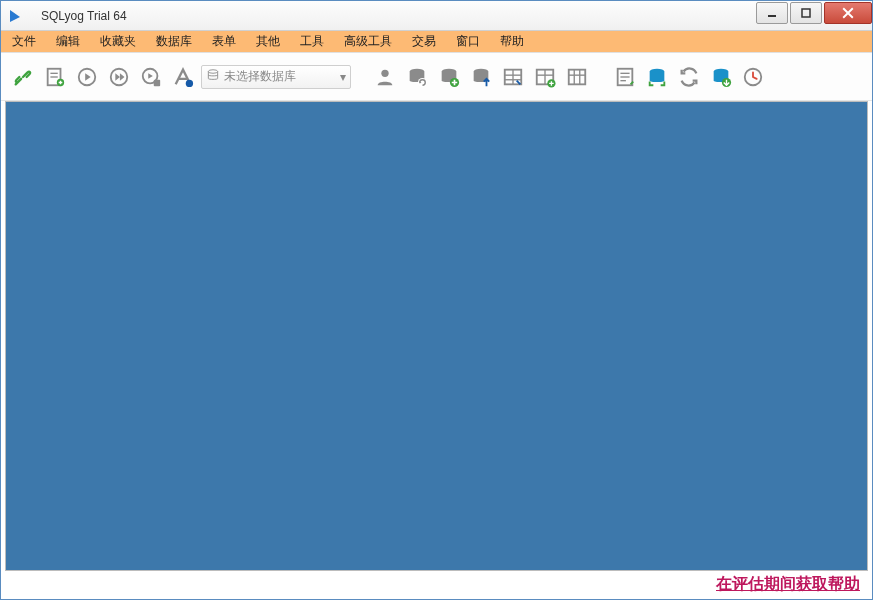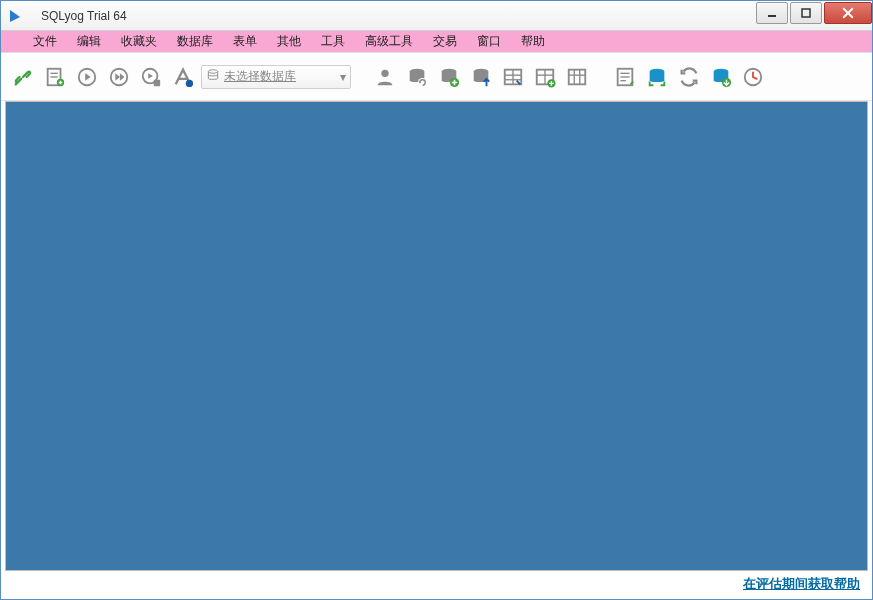--- a/index.html
+++ b/index.html
@@ -34,24 +34,24 @@
   border-radius: 2px;
   display: flex; align-items: center; justify-content: center;
   color: #333;
 }
 .win-btn.close {
   background: linear-gradient(#e47a6f,#c94b3b);
   border-color: #a33329; color: #fff; width: 48px;
 }
 .menubar {
   height: 22px;
-  background: #f9a8d4;
+  background: #fdba74;
   border-bottom: 1px solid #e0e0e0;
   display: flex; 
-  padding-left: 22px;
+  padding-left: 1px;
 }
 .menu-item {
   padding: 0 10px; color: #222; height: 100%;
   display: flex; align-items: center; cursor: default;
 }
 .toolbar {
   height: 48px;
   background: #fdfdfd;
   border-bottom: 1px solid #e5e5e5;
   display: flex; align-items: center;
@@ -65,37 +65,37 @@
 }
 .tbtn svg { width: 22px; height: 22px; }
 .db-select {
   height: 24px; width: 150px;
   border: 1px solid #cfcfcf; border-radius: 2px;
   background: linear-gradient(#fff,#f2f2f2);
   display: flex; align-items: center;
   padding: 0 4px; color: #888; font-size: 12px;
   gap: 4px;
 }
-.db-select .sel-text { flex: 1; text-decoration: underline; }
+.db-select .sel-text { flex: 1; }
 .db-select .chev { color: #888; }
 .workspace {
   background: #3d78ab;
   border: 1px solid #bcbcbc;
   margin: 0 4px;
   height: 470px;
 }
 .statusbar {
   height: 26px;
   display: flex; align-items: center;
   justify-content: flex-end;
   padding-right: 12px;
   border-top: 0;
 }
 .statusbar a {
-  color: #0369a1; text-decoration: underline; font-size: 13px; font-weight: bold;
+  color: #be185d; text-decoration: underline; font-size: 16px; font-weight: bold;
 }
 .group-gap { width: 12px; }
 </style>
 </head>
 <body>
 
 <div class="titlebar">
   <span class="app-icon">
     <svg viewBox="0 0 16 16">
         <path d="M3 2 L13 9 L3 14 Z" fill="#2a7ad1"></path>

